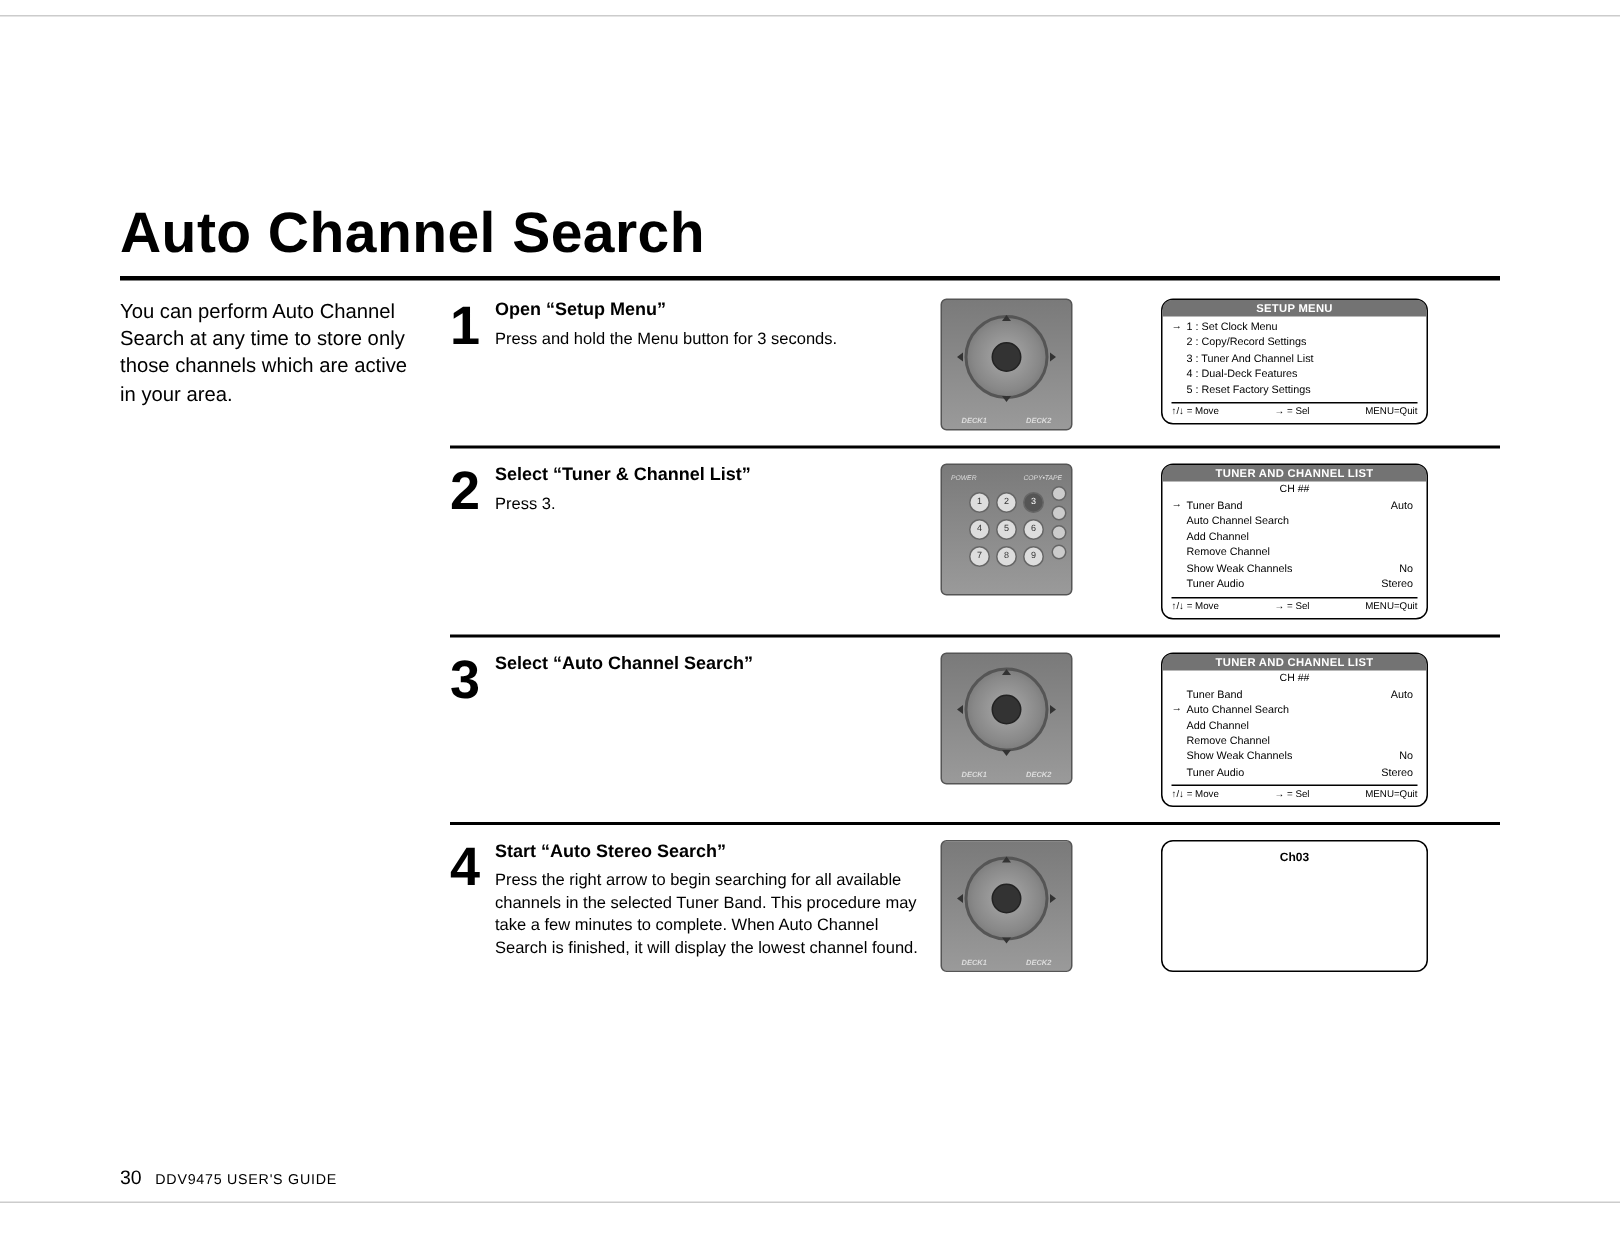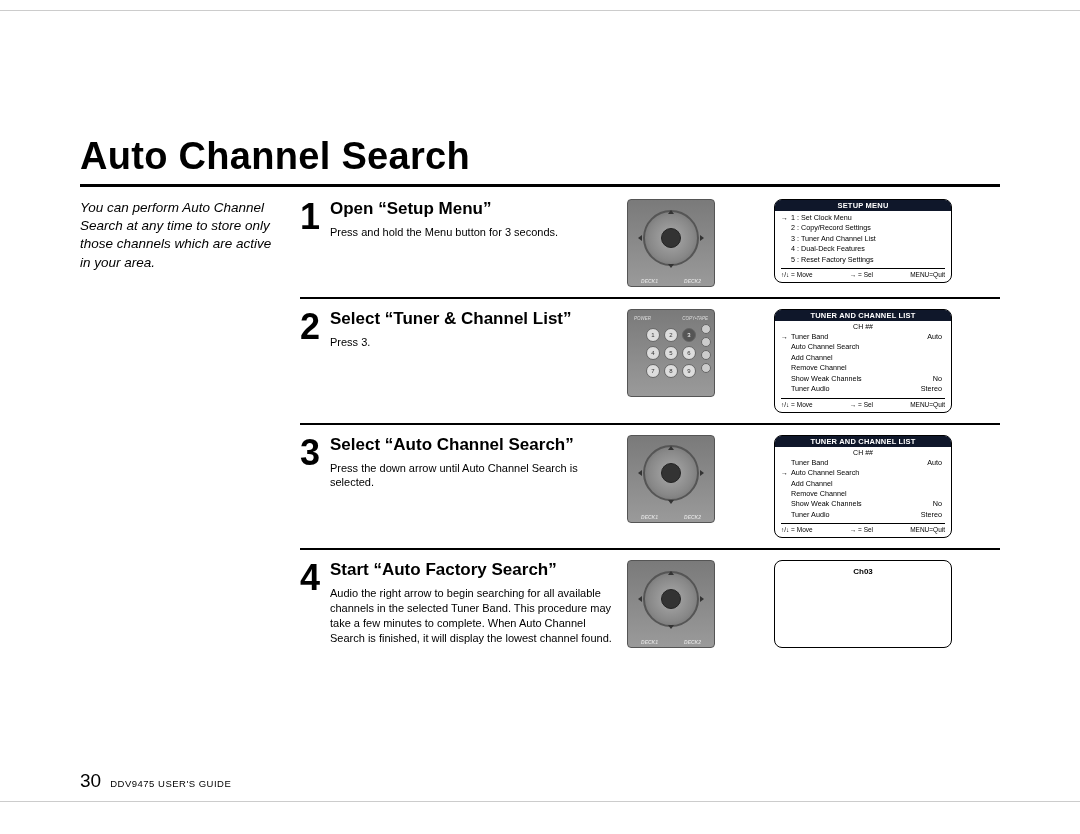--- a/index.html
+++ b/index.html
@@ -37,21 +37,20 @@
     font-size: 38px;
     font-weight: 700;
     margin: 105px 0 6px 0;
     letter-spacing: 0.3px;
   }
   .title-rule { border-top: 3px solid #000; margin-bottom: 6px; }
   .content { display: flex; }
   .sidebar {
     width: 220px;
     padding-right: 20px;
-    font-style: italic;
     font-size: 13.5px;
     padding-top: 6px;
     line-height: 1.35;
   }
   .steps {
     flex: 1;
   }
   .step {
     display: flex;
     align-items: flex-start;
@@ -66,21 +65,21 @@
     font-weight: 700;
     line-height: 1;
     width: 26px;
     padding-top: 0;
   }
   .stepbody {
     flex: 0 0 290px;
     padding-left: 4px;
   }
   .steptitle {
-    font-size: 17px;
+    font-size: 12px;
     font-weight: 700;
     margin-bottom: 6px;
   }
   .stepdesc {
     font-size: 11px;
     line-height: 1.35;
   }
   .remote-col { width: 110px; display:flex; justify-content:center; }
   .osd-col { flex: 1; display:flex; justify-content:center; }
 
@@ -137,21 +136,21 @@
 
   
   .osd {
     width: 178px;
     border: 1.2px solid #000;
     border-radius: 8px;
     padding: 4px 6px 4px 6px;
     font-size: 7.2px;
   }
   .osd-header {
-    background: #0f172a;
+    background: #737373;
     color: #fff;
     font-weight: 700;
     text-align: center;
     font-size: 7.5px;
     padding: 1px 0;
     border-radius: 6px 6px 0 0;
     margin: -4px -6px 2px -6px;
     letter-spacing: .2px;
   }
   .osd-sub {
@@ -179,21 +178,21 @@
     margin-top: 3px;
     padding-top: 2px;
   }
   .osd.small { height: 88px; position:relative; }
   .osd.small .ch { position:absolute; left:0; right:0; text-align:center; top:6px; font-size:8px;font-weight:bold;}
   .footer {
     position:absolute;
     left: 80px; bottom: 42px;
     font-size: 11px;
   }
-  .footer .pnum { font-size: 19px; margin-right: 6px;}
+  .footer .pnum { font-size: 13px; margin-right: 6px;}
   .footer .doc { font-size: 9.5px; letter-spacing: .5px;}
 </style>
 </head>
 <body>
 
 <div class="page">
   <div class="hairline top"></div>
 
   <h1 class="title">Auto Channel Search</h1>
   <div class="title-rule"></div>
@@ -322,21 +321,20 @@
           </div>
         </div>
       </div>
 
       <div class="sep"></div>
 
       <div class="step">
         <div class="stepnum">3</div>
         <div class="stepbody">
           <div class="steptitle">Select “Auto Channel Search”</div>
-          <div class="stepdesc">Press the down arrow until Auto Channel Search is selected.</div>
         </div>
         <div class="remote-col">
           <div class="remote">
             <div class="dpad"></div>
             <span class="triangle up"></span>
             <span class="triangle down"></span>
             <span class="triangle left"></span>
             <span class="triangle right"></span>
             <div class="deck-labels">
               <span>DECK1</span>
@@ -379,22 +377,22 @@
             </div>
           </div>
         </div>
       </div>
 
       <div class="sep"></div>
 
       <div class="step">
         <div class="stepnum">4</div>
         <div class="stepbody">
-          <div class="steptitle">Start “Auto Factory Search”</div>
-          <div class="stepdesc">Audio the right arrow to begin searching for all available channels in the selected Tuner Band. This procedure may take a few minutes to complete. When Auto Channel Search is finished, it will display the lowest channel found.</div>
+          <div class="steptitle">Start “Auto Stereo Search”</div>
+          <div class="stepdesc">Press the right arrow to begin searching for all available channels in the selected Tuner Band. This procedure may take a few minutes to complete. When Auto Channel Search is finished, it will display the lowest channel found.</div>
         </div>
         <div class="remote-col">
           <div class="remote">
             <div class="dpad"></div>
             <span class="triangle up"></span>
             <span class="triangle down"></span>
             <span class="triangle left"></span>
             <span class="triangle right"></span>
             <div class="deck-labels">
               <span>DECK1</span>

